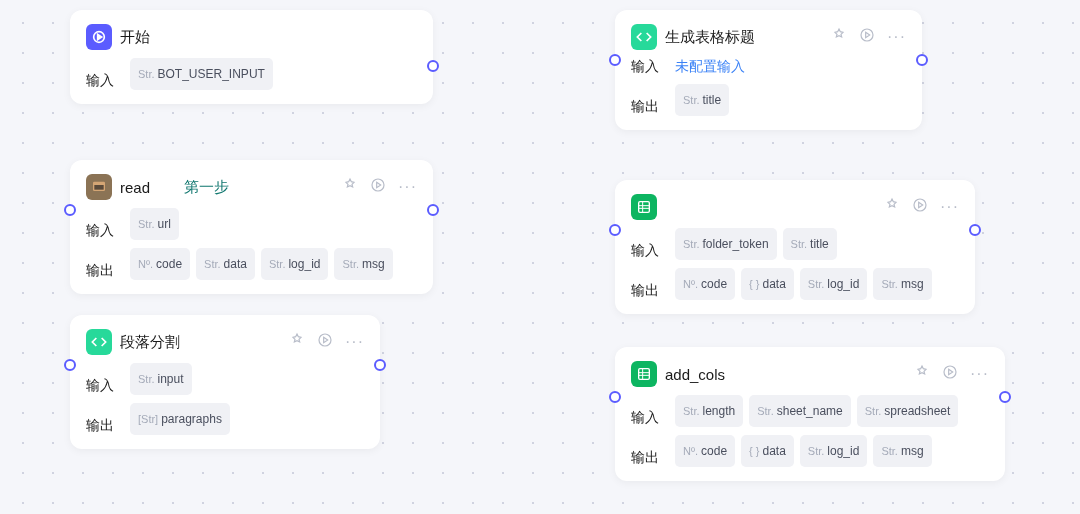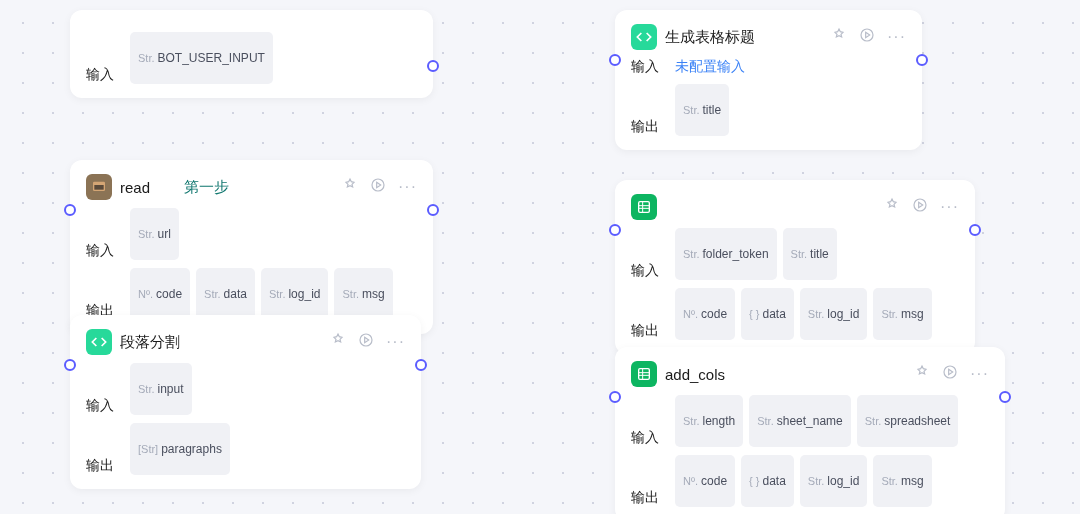--- a/index.html
+++ b/index.html
@@ -15,21 +15,21 @@
 .icon-read{background:#8b7355}
 .node-title{font-size:15px;color:#1a1a1a;font-weight:500}
 .copy-icon{color:#b0b5c3;display:flex}
 .annotation{color:#0f766e;font-size:15px;margin-left:18px}
 .head-actions{margin-left:auto;display:flex;align-items:center;gap:12px;color:#b8bdc9}
 .head-actions svg{width:16px;height:16px}
 .dots-btn{font-size:16px;letter-spacing:1px;color:#b8bdc9}
 .row{display:flex;align-items:flex-end;gap:10px;margin-top:8px}
 .row-label{font-size:14px;color:#1a1a1a;min-width:34px}
 .pills{display:flex;gap:6px;flex-wrap:nowrap;overflow:hidden}
-.pill{background:#f0f1f5;border-radius:5px;padding:19px 8px;font-size:12px;display:flex;align-items:center;gap:3px;white-space:nowrap}
+.pill{background:#f0f1f5;border-radius:5px;padding:9px 8px;font-size:12px;display:flex;align-items:center;gap:3px;white-space:nowrap}
 .pill-type{color:#a5abb9;font-size:11px}
 .pill-name{color:#4a4f5e;font-weight:500}
 .placeholder{color:#3b82f6;font-size:14px}
 .port{position:absolute;width:12px;height:12px;background:#fff;border:2.5px solid #5b5cff;border-radius:50%}
 .port-out{right:-6px}
 .port-in{left:-6px}
 svg.edges{position:absolute;inset:0;pointer-events:none}
 svg.edges path{stroke:#5b5cff;stroke-width:2;fill:none}
 </style>
 </head>
@@ -40,20 +40,29 @@
 <svg class="edges">
   <path d="M 433 56 C 470 56 470 210 45 210 C 45 210 45 210 65 210"></path>
   <path d="M 433 210 C 480 210 480 365 45 365 C 45 365 45 365 65 365"></path>
   <path d="M 433 56 C 530 56 530 56 610 56"></path>
   <path d="M 433 365 C 560 365 540 230 610 230"></path>
   <path d="M 975 230 C 1010 230 1010 397 590 397 C 590 397 590 397 610 397"></path>
   <path d="M 975 397 C 1020 397 1020 492 45 492 C 45 492 45 492 65 492"></path>
 </svg>
 
 <div class="node" style="left:70px;top:10px;width:363px">
+  <div class="node-head">
+    <div class="node-icon icon-start">
+        <svg viewBox="0 0 24 24" fill="none" stroke="#fff" stroke-width="2.5">
+          <circle cx="12" cy="12" r="8"></circle>
+          <path d="M10 8l6 4-6 4z" fill="#fff"></path>
+        </svg>
+      </div>
+    <div class="node-title">开始</div>
+  </div>
   <div class="row">
     <span class="row-label">输入</span>
     <div class="pills">
         <span class="pill">
           <span class="pill-type">Str.</span>
           <span class="pill-name">BOT_USER_INPUT</span>
         </span>
       </div>
   </div>
   <div class="port port-out" style="top:50px"></div>
@@ -113,21 +122,21 @@
       <span class="pill">
           <span class="pill-type">Str.</span>
           <span class="pill-name">msg</span>
         </span>
     </div>
   </div>
   <div class="port port-in" style="top:44px"></div>
   <div class="port port-out" style="top:44px"></div>
 </div>
 
-<div class="node" style="left:70px;top:315px;width:351px">
+<div class="node" style="left:70px;top:315px;width:310px">
   <div class="node-head">
     <div class="node-icon icon-code">
         <svg viewBox="0 0 24 24" fill="none" stroke="#fff" stroke-width="2.5">
           <path d="M8 6l-6 6 6 6M16 6l6 6-6 6"></path>
         </svg>
       </div>
     <div class="node-title">段落分割</div>
     <div class="head-actions">
       <span><svg viewBox="0 0 24 24" fill="none" stroke="currentColor" stroke-width="1.8">
             <path d="M12 3l2 4 4 1-3 3 1 4-4-2-4 2 1-4-3-3 4-1z"></path>

